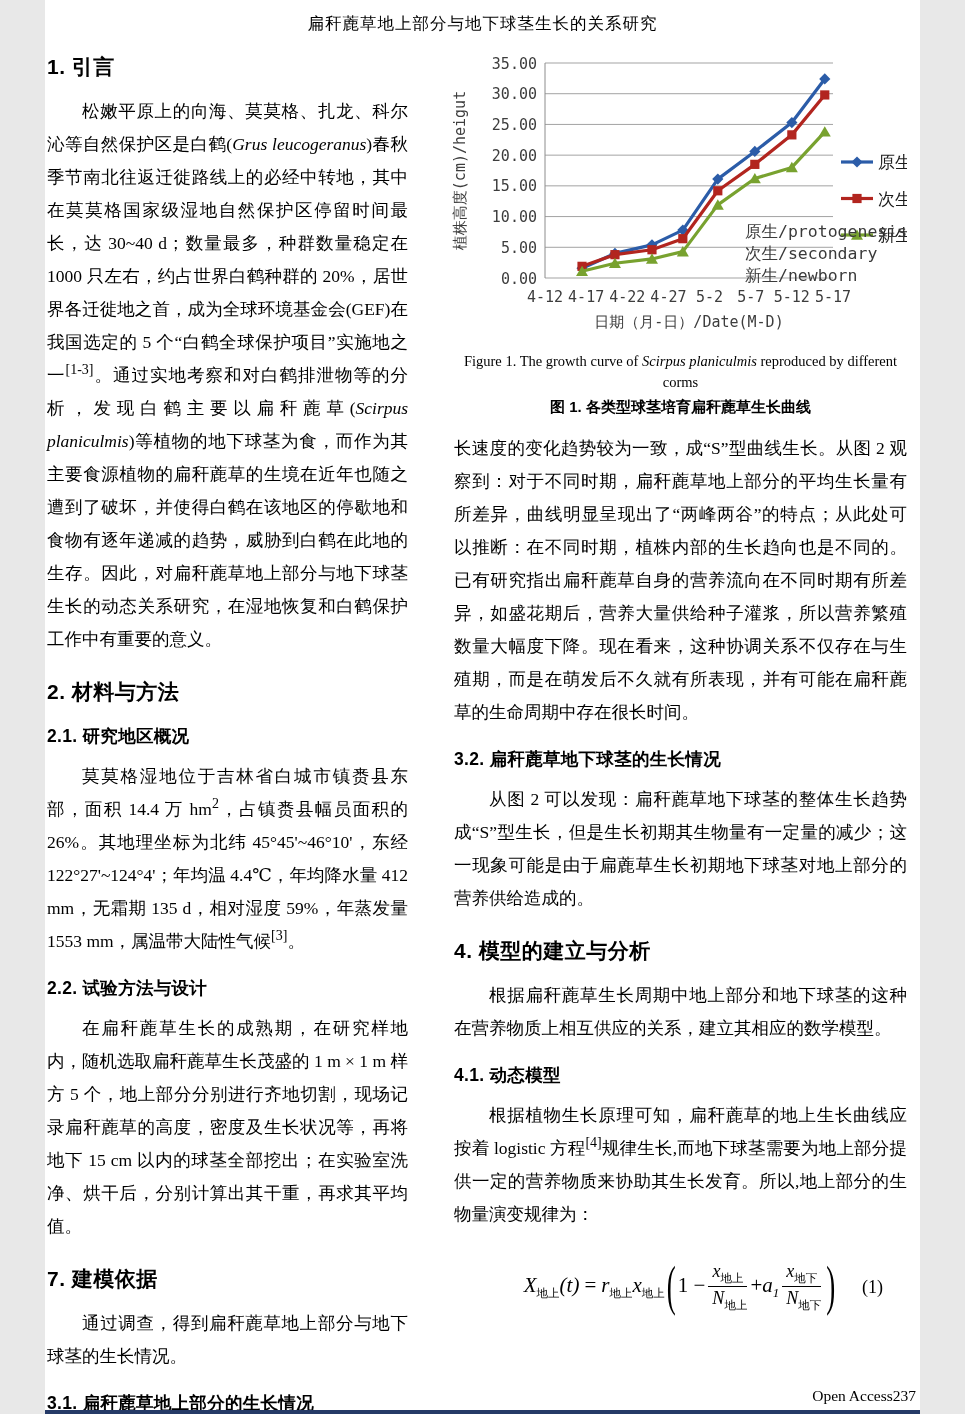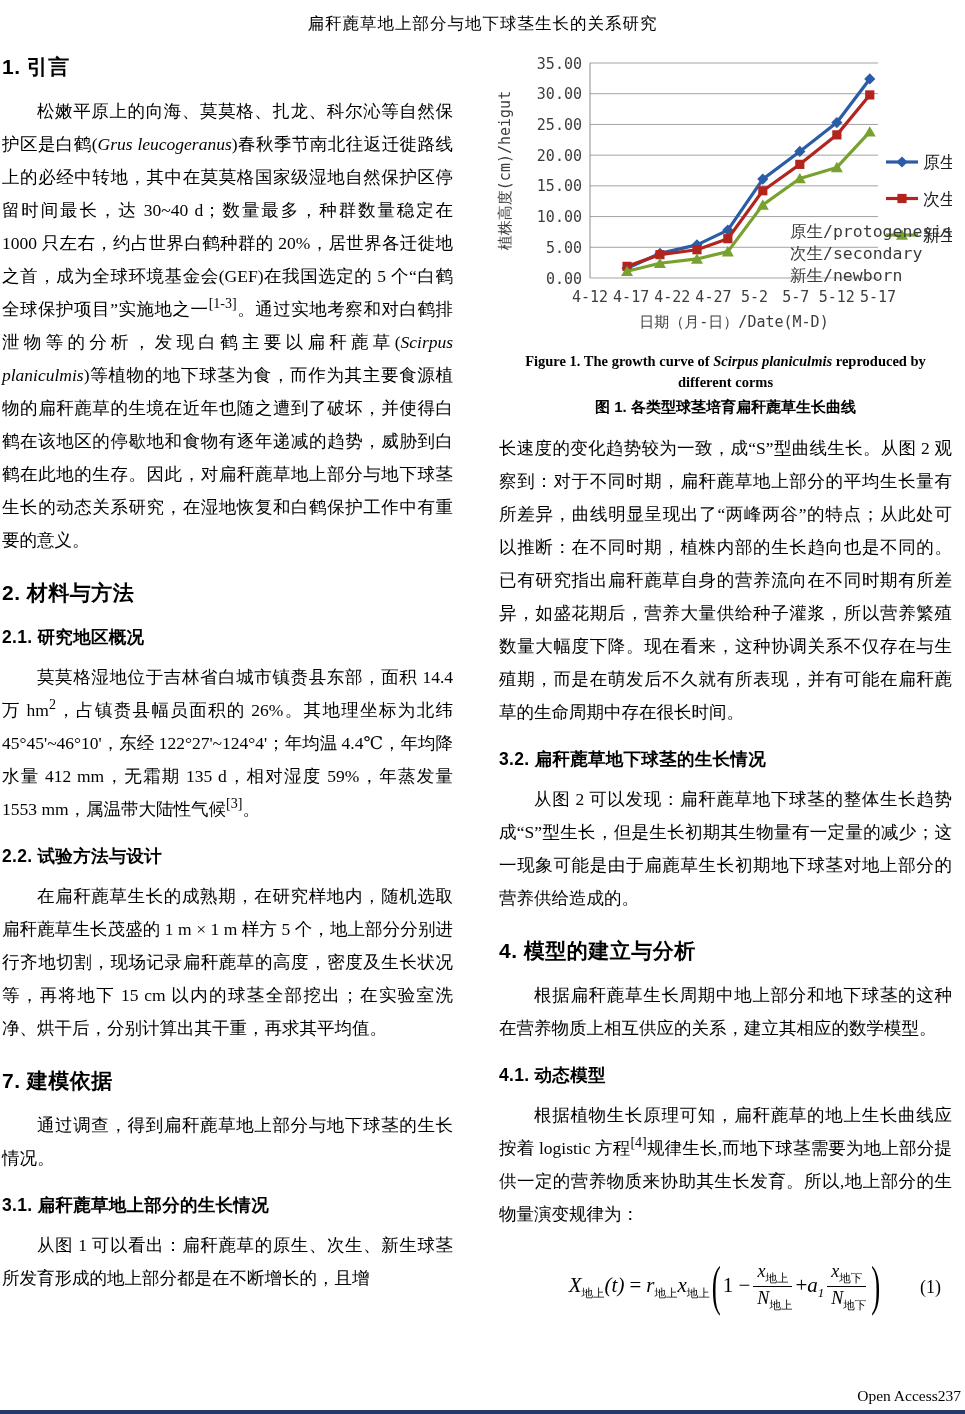--- a/index.html
+++ b/index.html
@@ -1,17 +1,17 @@
 <!DOCTYPE html>
 <html><head>
 <meta charset="utf-8">
 <style>
   html,body{margin:0;padding:0;background:#e8e8e8;}
   .page{
-    width:965px;height:1414px;position:relative;background:#ffffff;
+    width:875px;height:1414px;position:relative;background:#ffffff;
     font-family:"Liberation Serif","DejaVu Serif",serif;color:#000;
     margin:0 auto;overflow:hidden;
   }
   .page-title{
     text-align:center;font-size:16.5px;letter-spacing:1px;
     padding-top:13px;font-weight:normal;
   }
   .columns{display:flex;gap:46px;padding:0 13px 0 2px;margin-top:16px;}
   .col{width:459px;}
   .col.right{width:455px;}
@@ -26,27 +26,27 @@
   }
   p{
     margin:0;font-size:17.5px;line-height:33px;
     text-align:justify;text-indent:2em;
   }
   p.noindent{text-indent:0;}
   sup{font-size:14px;line-height:0;}
   i.latin{font-style:italic;}
   figure{margin:0 0 0 -9px;padding:0;}
   .fig-captions{text-align:center;margin:8px 0 2px 9px;}
-  .cap-en{font-weight:bold;font-size:14.5px;line-height:21px;}
+  .cap-en{font-weight:normal;font-size:14.5px;line-height:21px;}
   .cap-cn{
     font-weight:bold;font-family:"Liberation Sans",sans-serif;
     font-size:15px;line-height:22px;margin-top:3px;
   }
   .chart-svg{display:block;}
-  .formula-wrap{position:relative;margin:30px 3px 0;text-align:center;}
+  .formula-wrap{position:relative;margin:30px 16px 0;text-align:center;}
   .formula-line{font-size:21px;font-style:italic;white-space:nowrap;}
   .formula-line .rm{font-style:normal;}
   sub.cjk{font-style:normal;font-size:11.5px;letter-spacing:0;}
   sub.num{font-size:13px;}
   .f-eq{font-style:normal;padding:0 5px;}
   .frac{
     display:inline-block;vertical-align:middle;text-align:right;
     font-size:18px;line-height:1.2;margin:0 3px;
   }
   .frac .num-part{display:block;border-bottom:1.4px solid #000;padding:0 4px 1px;}

